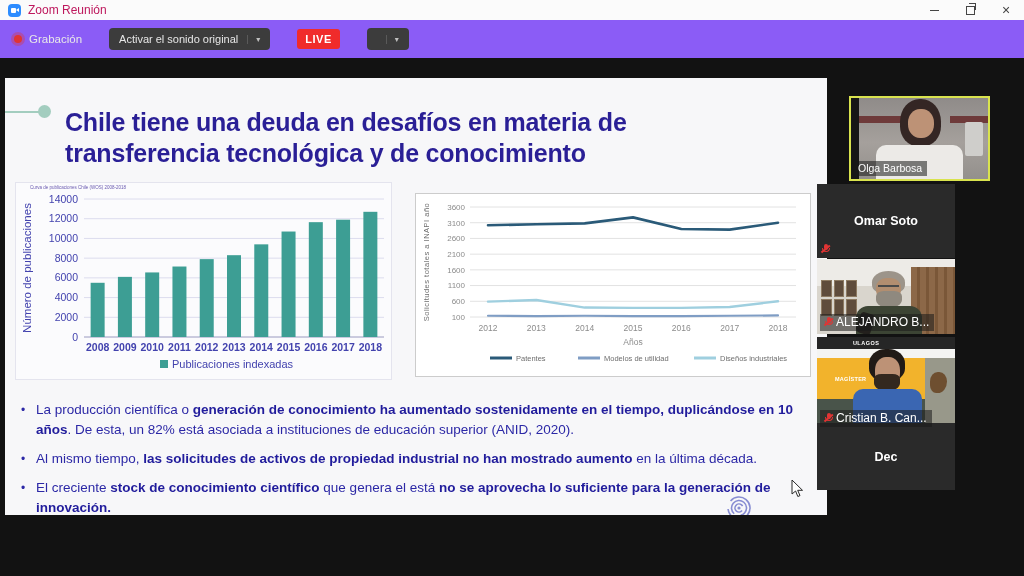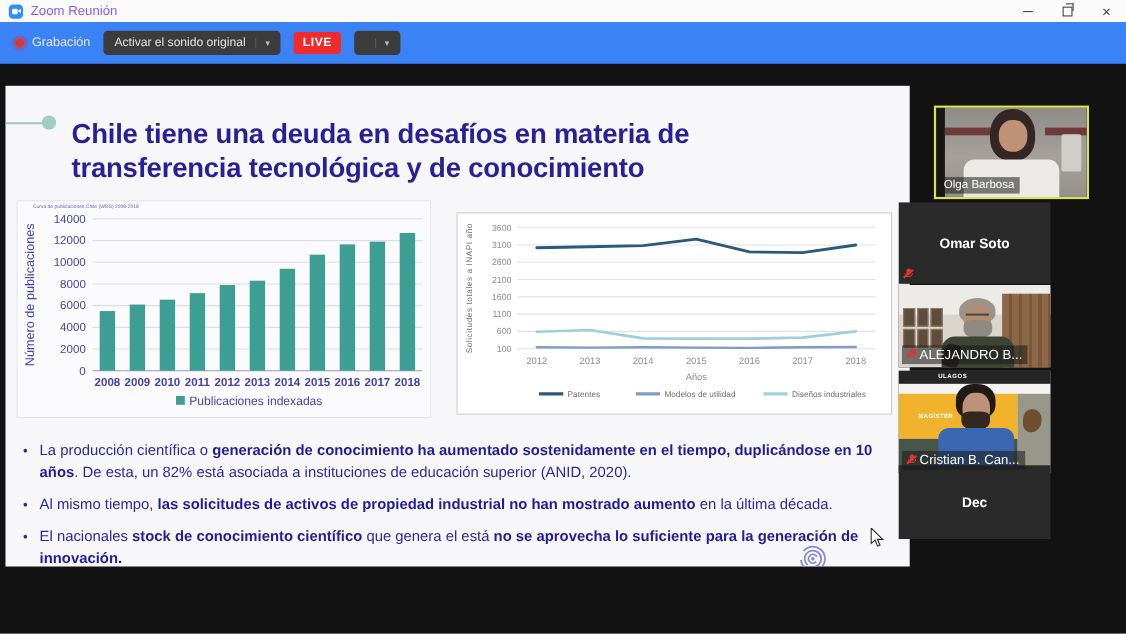--- a/index.html
+++ b/index.html
@@ -6,31 +6,31 @@
   body{width:1024px;height:576px;background:#121212;overflow:hidden;position:relative;
        font-family:"Liberation Sans",sans-serif;-webkit-font-smoothing:antialiased;}
   svg{font-family:"Liberation Sans",sans-serif;}
 
   
   #titlebar{position:absolute;top:0;left:0;width:1024px;height:20px;background:#fbfbfb;
             display:flex;align-items:center;z-index:3;}
   .zicon{width:13px;height:13px;border-radius:4px;background:#2d8cff;margin-left:8px;position:relative;flex:none;}
   .zicon::before{content:'';position:absolute;left:2.5px;top:4px;width:5px;height:5px;background:#fff;border-radius:1px;}
   .zicon::after{content:'';position:absolute;left:8px;top:4.5px;border-top:2px solid transparent;border-bottom:2px solid transparent;border-right:3px solid #fff;}
-  #window-title{font-size:12px;color:#8b5cf6;margin-left:7px;}
+  #window-title{font-size:12px;color:#be185d;margin-left:7px;}
   #win-controls{position:absolute;right:0;top:0;height:20px;display:flex;}
   .wc{width:36px;height:20px;display:flex;align-items:center;justify-content:center;}
   .ic-min{width:9px;height:1px;background:#454545;}
   .ic-restore{width:7px;height:7px;border:1px solid #454545;position:relative;background:#fbfbfb;}
   .ic-restore::before{content:'';position:absolute;left:2px;top:-4px;width:6px;height:6px;border-top:1px solid #454545;border-right:1px solid #454545;}
   .ic-close{color:#454545;font-size:14px;line-height:1;}
 
   
-  #toolbar{position:absolute;top:20px;left:0;width:1024px;height:38px;background:#3b82f6;
-           display:flex;align-items:center;gap:12px;padding-left:14px;box-sizing:border-box;z-index:2;}
+  #toolbar{position:absolute;top:20px;left:0;width:1024px;height:38px;background:#8b5cf6;
+           display:flex;align-items:center;gap:27px;padding-left:14px;box-sizing:border-box;z-index:2;}
   #rec-group{display:flex;align-items:center;gap:7px;}
   .rec-dot{width:8px;height:8px;border-radius:50%;background:#e03434;box-shadow:0 0 0 3px rgba(224,52,52,.35);}
   #rec-label{color:#e8e8e8;font-size:11.5px;}
   .tb-btn{background:#3c3c3c;color:#e6e6e6;font-size:11px;height:22px;border-radius:4px;
           display:flex;align-items:center;padding:0 10px;}
   .tb-caret{border-left:1px solid #5a5a5a;margin-left:9px;padding-left:8px;font-size:8px;color:#c0c0c0;}
   #live-badge{background:#f02b2b;color:#fff;font-weight:bold;font-size:11px;padding:4px 8px;border-radius:3px;letter-spacing:.5px;}
 
   
   #slide{position:absolute;left:5px;top:78px;width:822px;height:437px;background:#f7f7f9;overflow:hidden;}
@@ -244,21 +244,21 @@
       <div class="bullet">
         <span class="marker">•</span>
         <span><span>La producción científica o </span><span class="b">generación de conocimiento ha aumentado sostenidamente en el tiempo, duplicándose en 10 años</span><span>. De esta, un 82% está asociada a instituciones de educación superior (ANID, 2020).</span></span>
       </div>
       <div class="bullet">
         <span class="marker">•</span>
         <span><span>Al mismo tiempo, </span><span class="b">las solicitudes de activos de propiedad industrial no han mostrado aumento</span><span> en la última década.</span></span>
       </div>
       <div class="bullet">
         <span class="marker">•</span>
-        <span><span>El nacionales </span><span class="b">stock de conocimiento científico</span><span> que genera el está </span><span class="b">no se aprovecha lo suficiente para la generación de innovación.</span></span>
+        <span><span>El creciente </span><span class="b">stock de conocimiento científico</span><span> que genera el está </span><span class="b">no se aprovecha lo suficiente para la generación de innovación.</span></span>
       </div>
     </div>
 
   <div id="spiral">
     <svg width="40" height="20" viewBox="0 0 40 20">
       <g fill="none" stroke="#878cd2" stroke-width="1.6">
         <circle cx="20" cy="13" r="4" stroke-dasharray="20 5" transform="rotate(40 20 13)"></circle>
         <circle cx="20" cy="13" r="7.5" stroke-dasharray="40 7" transform="rotate(130 20 13)"></circle>
         <circle cx="20" cy="13" r="11" stroke-dasharray="60 9" transform="rotate(220 20 13)"></circle>
       </g>

